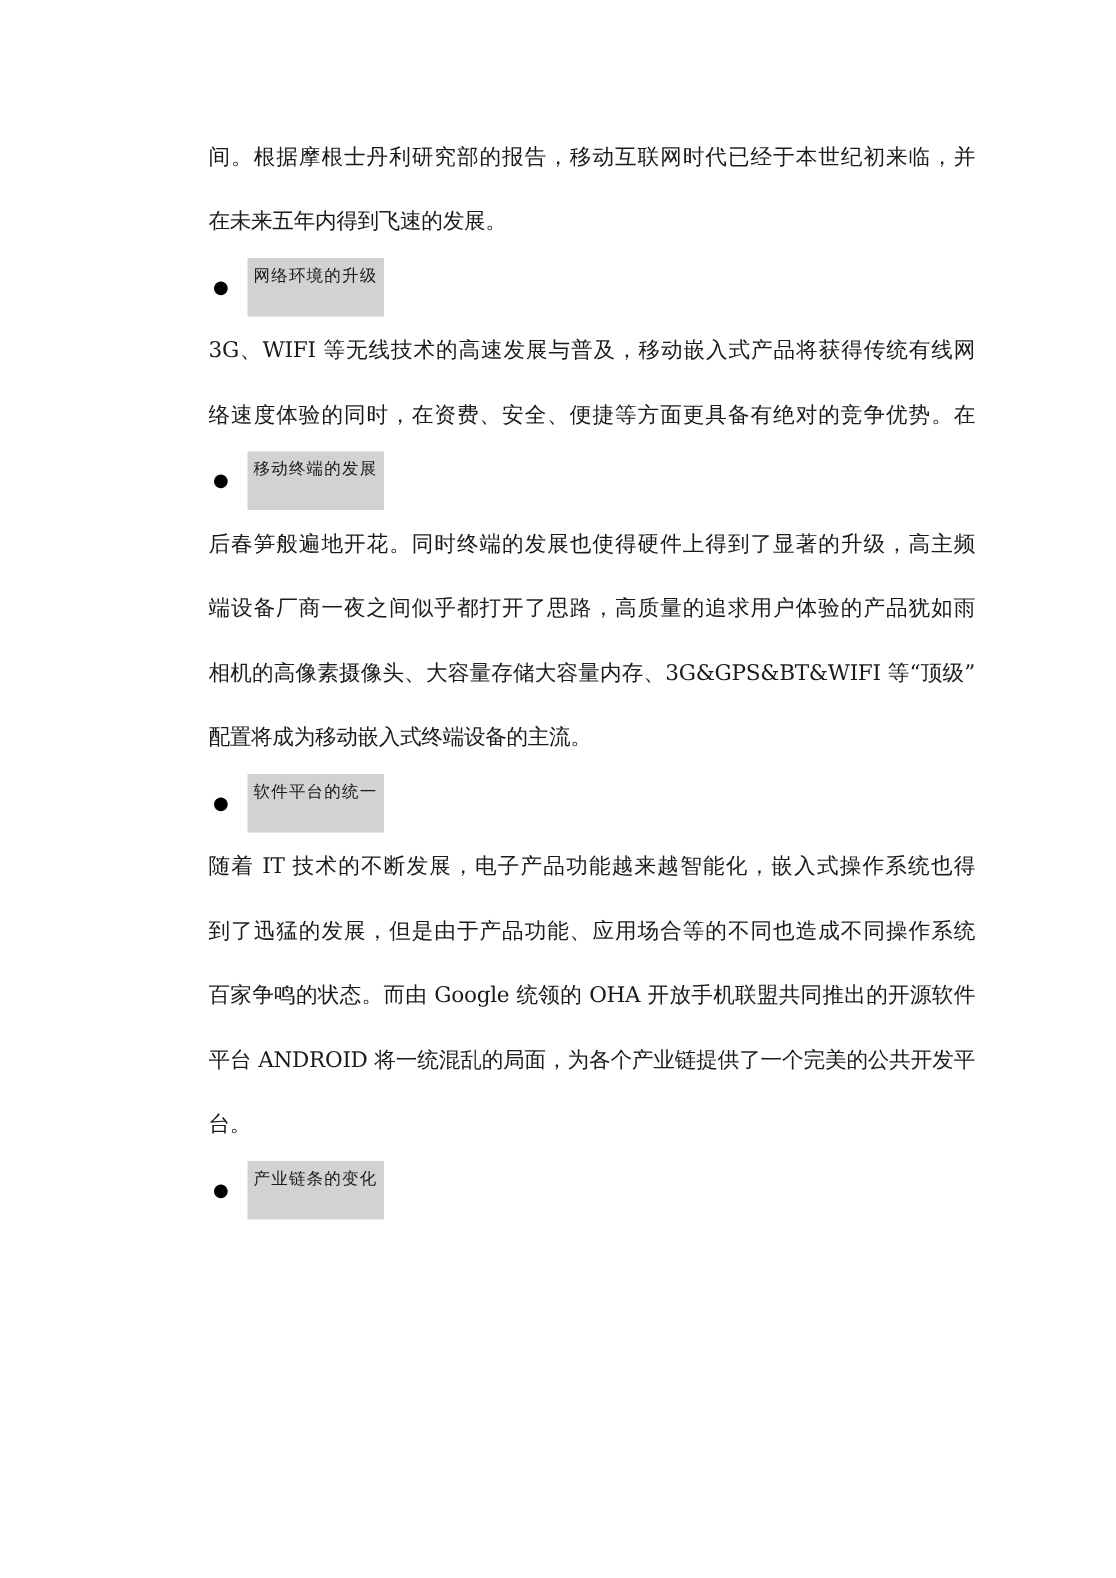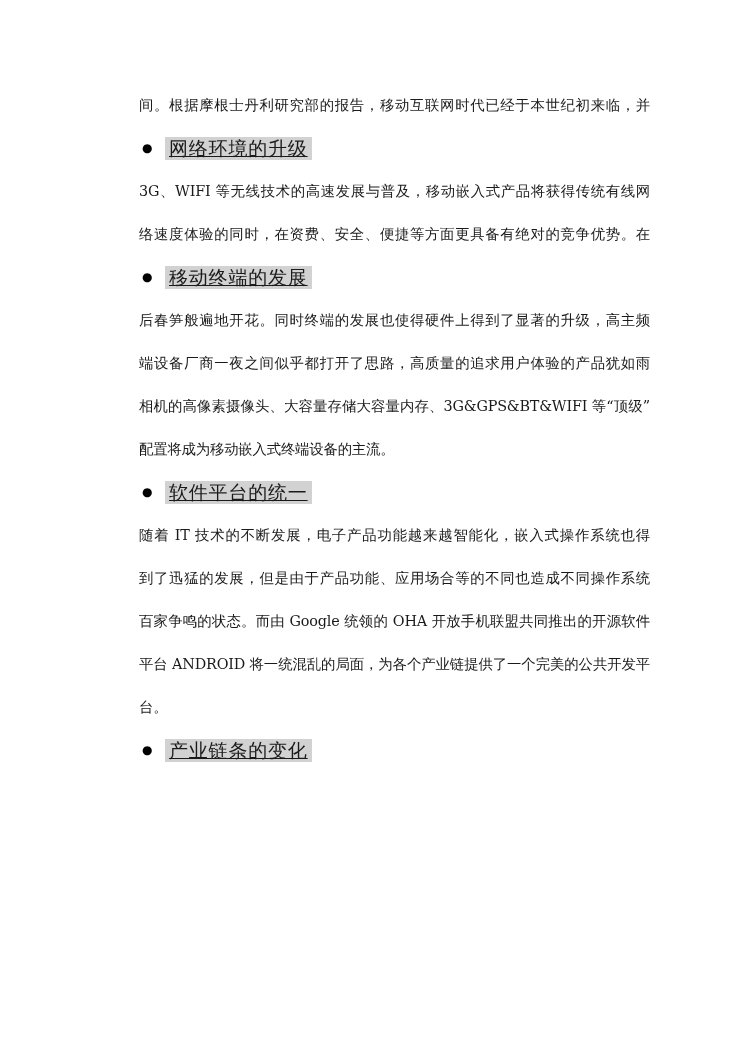--- a/index.html
+++ b/index.html
@@ -47,35 +47,35 @@
     margin-left: 3px;
     margin-right: 10px;
     font-size: 12px;
     color: #000000;
     letter-spacing: 0;
   }
   .hl {
     flex: 0 0 auto;
     display: inline-block;
     background: var(--hl-color, #d2d2d2);
-    font-size: 19px;
+    font-size: 11px;
     letter-spacing: 0.8px;
-    height: 23px;
+    height: 39px;
     line-height: 23px;
     padding: 0 4px;
-    text-decoration: underline;
   }
 </style>
 </head>
 <body>
 
 <div class="page" style="--page-bg: #ffffff; --text-color: #1a1a1a; --hl-color: #d2d2d2;">
   <div class="content">
 
     <div class="line fill">间。根据摩根士丹利研究部的报告，移动互联网时代已经于本世纪初来临，并</div>
+    <div class="line">在未来五年内得到飞速的发展。</div>
 
     <div class="line hrow">
       <span class="bullet">●</span>
       <span class="hl">网络环境的升级</span>
     </div>
 
     <div class="line fill">3G、WIFI 等无线技术的高速发展与普及，移动嵌入式产品将获得传统有线网</div>
     <div class="line fill">络速度体验的同时，在资费、安全、便捷等方面更具备有绝对的竞争优势。在</div>
 
     <div class="line hrow">

